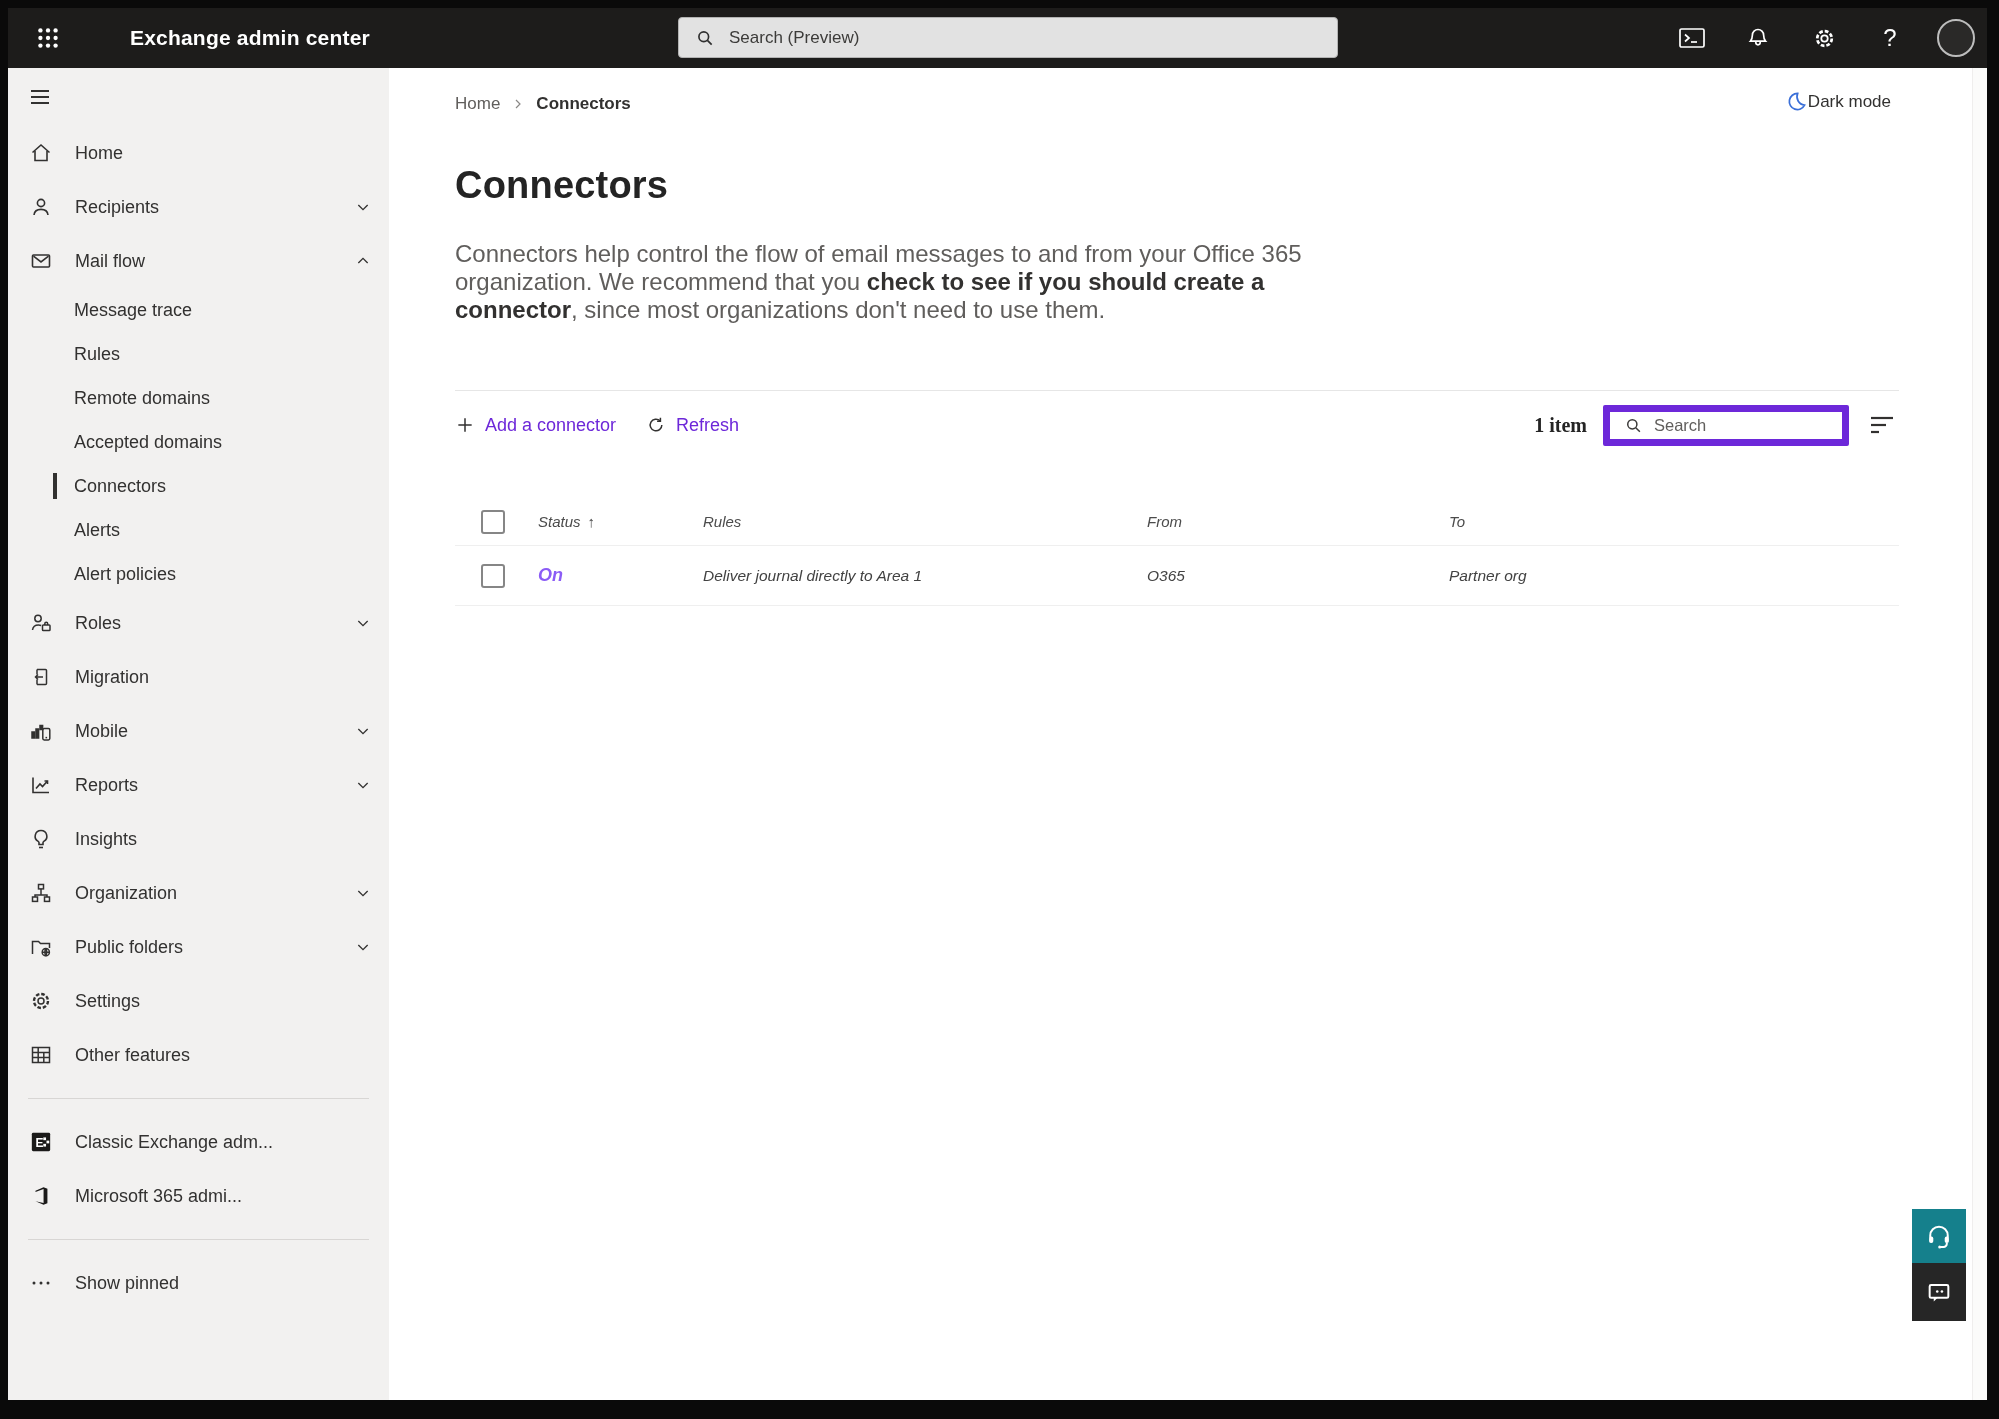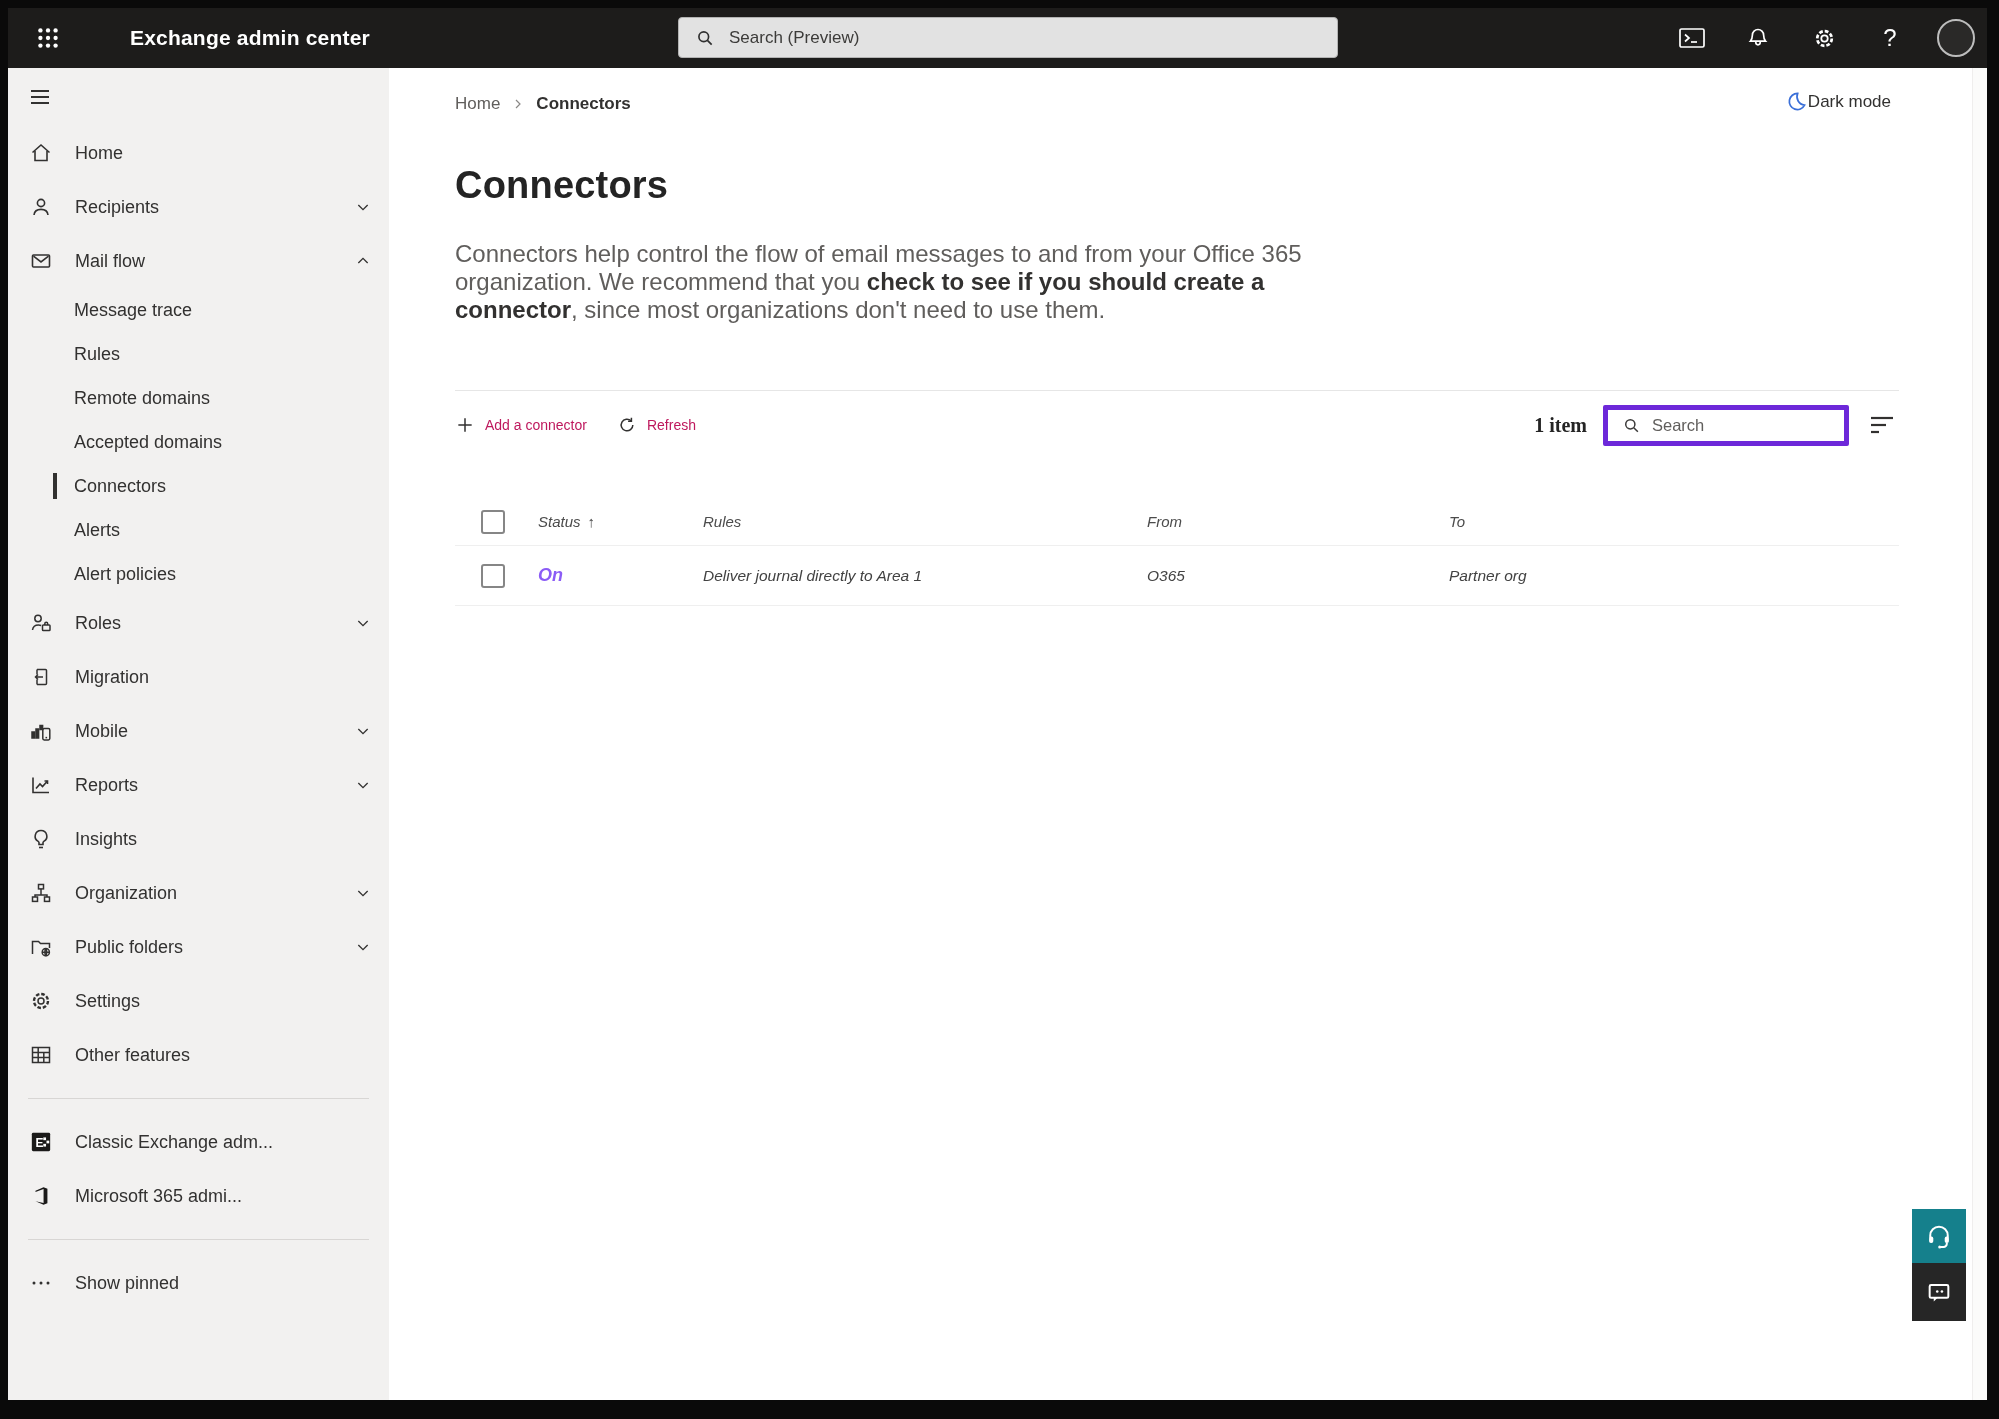--- a/index.html
+++ b/index.html
@@ -47,24 +47,24 @@
   .darkmode { position:absolute; top:22px; right:96px; display:flex; align-items:center; font-size:17px; color:#323130; cursor:pointer; }
 
   .page-title { position:absolute; left:66px; top:96px; font-size:38px; font-weight:700; color:#242424; letter-spacing:.2px; }
 
   .description { position:absolute; left:66px; top:172px; width:848px; font-size:24px; line-height:28px; color:#605e5c; }
   .description .emph { color:#323130; font-weight:600; }
 
   .rule { position:absolute; left:66px; right:88px; top:322px; height:1px; background:#e6e6e6; }
 
   .toolbar { position:absolute; left:66px; right:88px; top:334px; height:46px; display:flex; align-items:center; }
-  .tb-btn { display:flex; align-items:center; gap:10px; font-size:14px; color:#be185d; cursor:pointer; background:none; border:none; font-family:"Liberation Sans", sans-serif; }
+  .tb-btn { display:flex; align-items:center; gap:10px; font-size:18px; color:#6d28d9; cursor:pointer; background:none; border:none; font-family:"Liberation Sans", sans-serif; }
   .tb-btn + .tb-btn { margin-left:30px;text-align:right; }
   .item-count { margin-left:auto; font-family:"Liberation Serif", serif; font-weight:700; font-size:20px; color:#242424; }
-  .tb-search { width:246px; height:41px; margin-left:16px; background:#ffffff; border:5px solid #6d28d9; border-radius:2px; display:flex; align-items:center; padding-left:14px; }
+  .tb-search { width:246px; height:41px; margin-left:16px; background:#ffffff; border:7px solid #6d28d9; border-radius:2px; display:flex; align-items:center; padding-left:14px; }
   .tb-search input { border:none; outline:none; background:transparent; margin-left:11px; font-size:16.5px; color:#3b3a39; width:170px; font-family:"Liberation Sans", sans-serif; }
   .tb-search input::placeholder { color:#605e5c; opacity:1; }
   .filter-btn { margin-left:16px; width:34px; height:34px; display:flex; align-items:center; justify-content:center; cursor:pointer; background:none; border:none; }
 
   .table { position:absolute; left:66px; right:88px; top:430px; }
   .thead, .trow { display:grid; grid-template-columns:83px 165px 444px 302px 1fr; align-items:center; border-bottom:1px solid #efefef;font-style:italic; }
   .thead { height:48px; font-size:15px; color:#4c4c4c; }
   .trow { height:60px; font-size:15.5px; color:#424242; }
   .cb { width:24px; height:24px; margin-left:26px; border:2px solid #868686; border-radius:3px; background:#ffffff; cursor:pointer; }
   .th-status { display:flex; align-items:center; gap:7px; }

